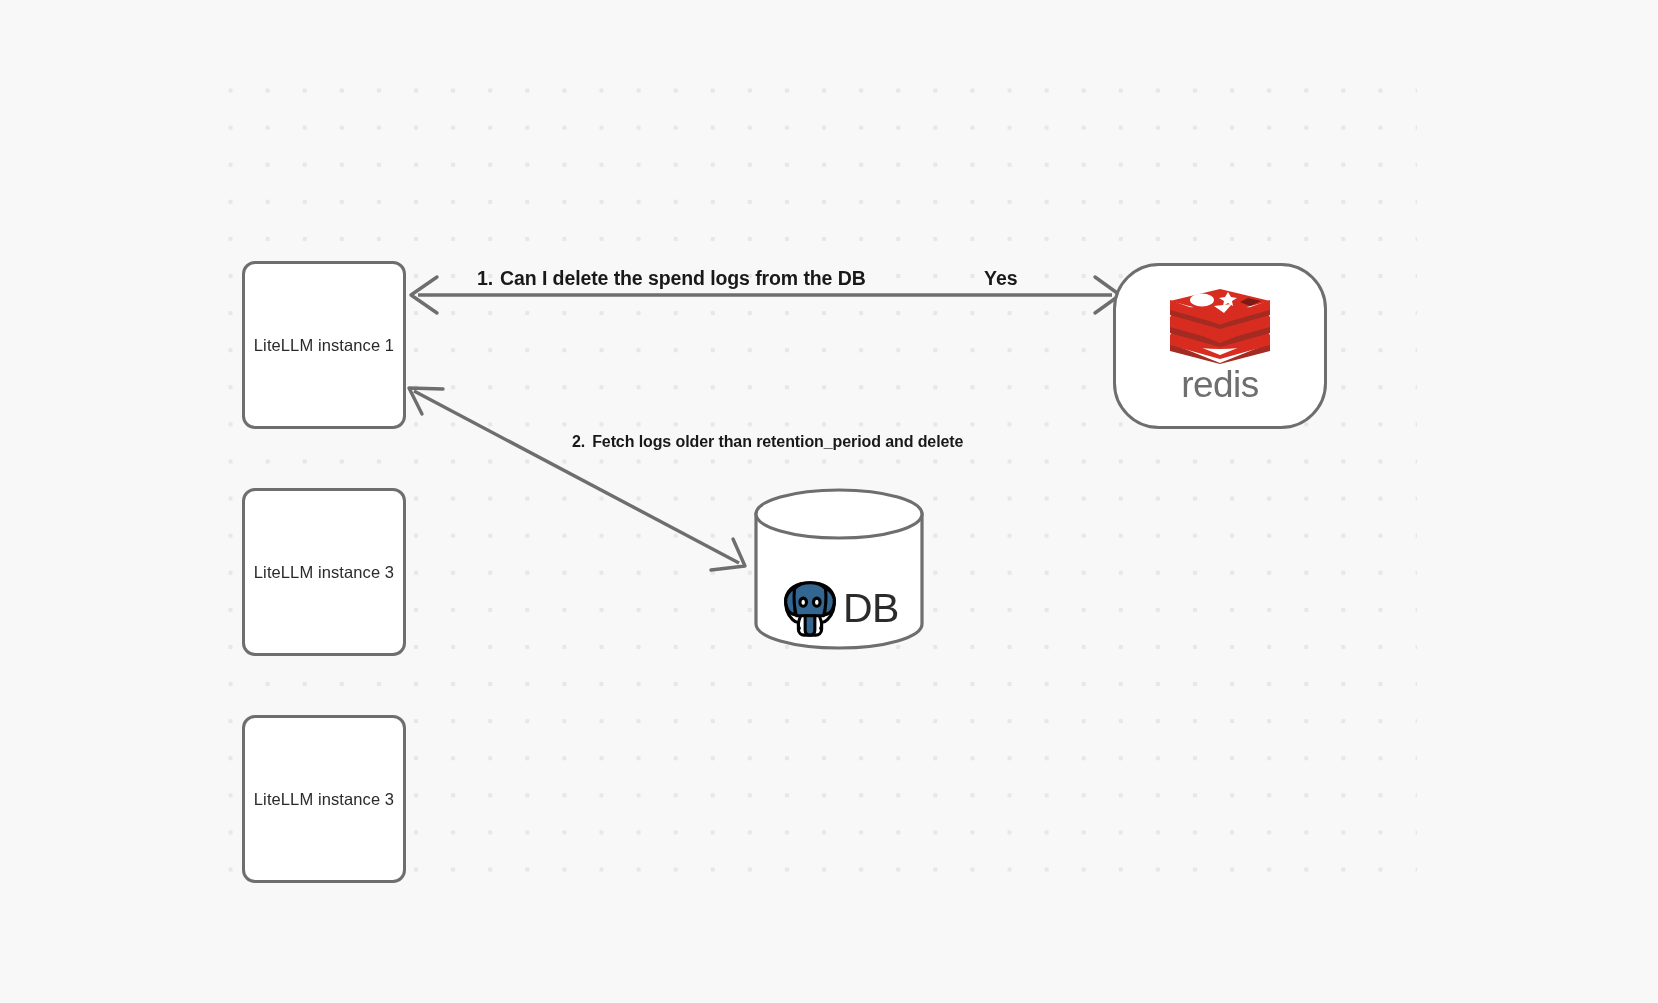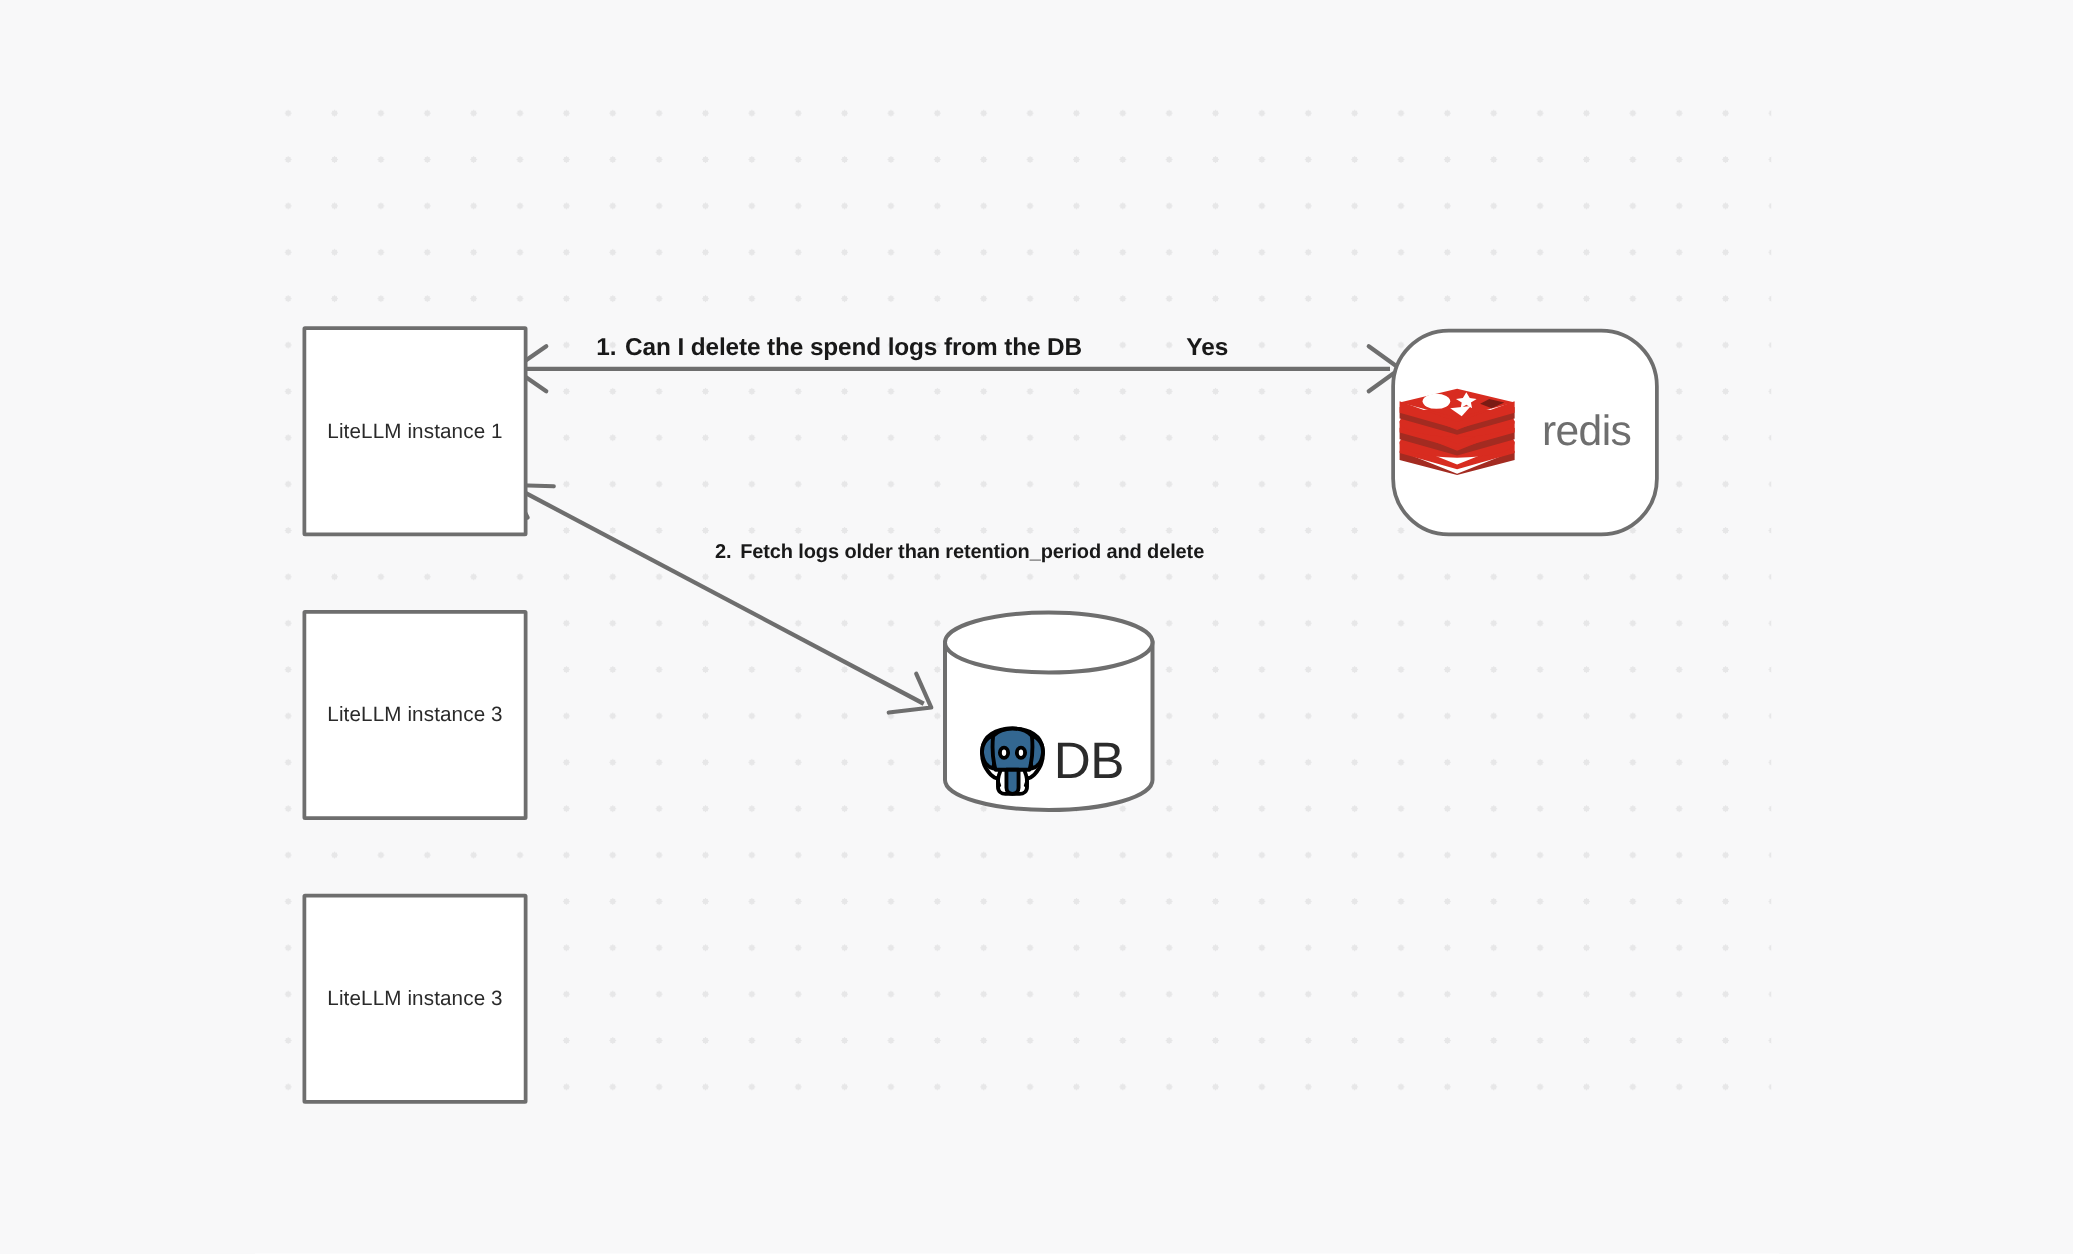--- a/index.html
+++ b/index.html
@@ -35,25 +35,25 @@
     left: 0; top: 0;
     width: 1658px;
     height: 1003px;
   }
   
   .node {
     position: absolute;
     box-sizing: border-box;
   }
   .instance-box {
-    width: 180px;
+    width: 164px;
     height: 168px;
     background: #ffffff;
     border: 3px solid #6e6e6e;
-    border-radius: 2px;
+    border-radius: 13px;
     display: flex;
     align-items: center;
     justify-content: center;
   }
   .instance-label {
     font-size: 16.5px;
     color: #2a2a2a;
     font-weight: 400;
     letter-spacing: 0.1px;
     text-align: center;
@@ -66,21 +66,21 @@
   
   #node-redis {
     left: 1113px;
     top: 263px;
     width: 214px;
     height: 166px;
     background: #ffffff;
     border: 3px solid #6e6e6e;
     border-radius: 46px;
     display: flex;
-    flex-direction: row;
+    flex-direction: column;
     align-items: center;
     justify-content: center;
   }
   #redis-logo-mark { display: block; margin-bottom: 2px; }
   #redis-wordmark { display: block; }
 
   
   #node-db {
     left: 753px;
     top: 487px;
@@ -117,21 +117,21 @@
     white-space: nowrap;
   }
   #label-step-1 {
     left: 477px;
     top: 267px;
     font-size: 19.5px;
     letter-spacing: -0.1px;
   }
   #label-step-1 .step-num { margin-right: 7px; }
   #label-yes {
-    left: 949px;
+    left: 984px;
     top: 267px;
     font-size: 19.5px;
   }
   #label-step-2 {
     left: 572px;
     top: 433px;
     font-size: 16px;
     letter-spacing: -0.1px;
   }
   #label-step-2 .step-num { margin-right: 7px; }

